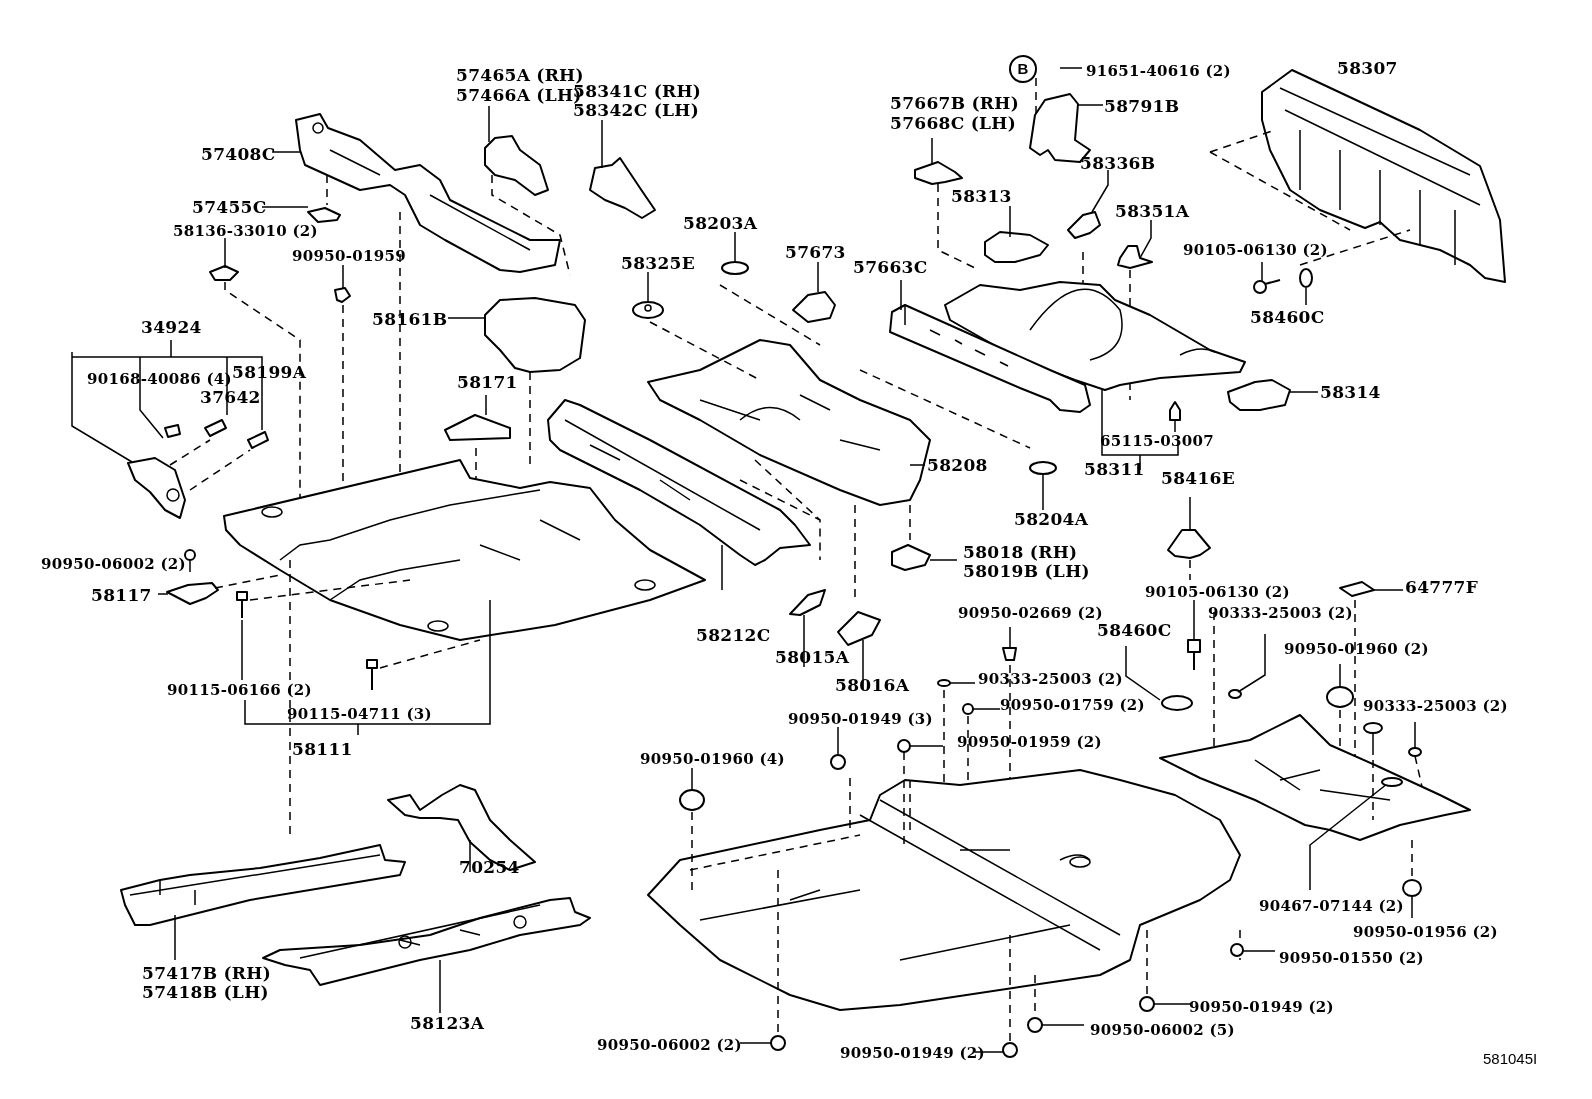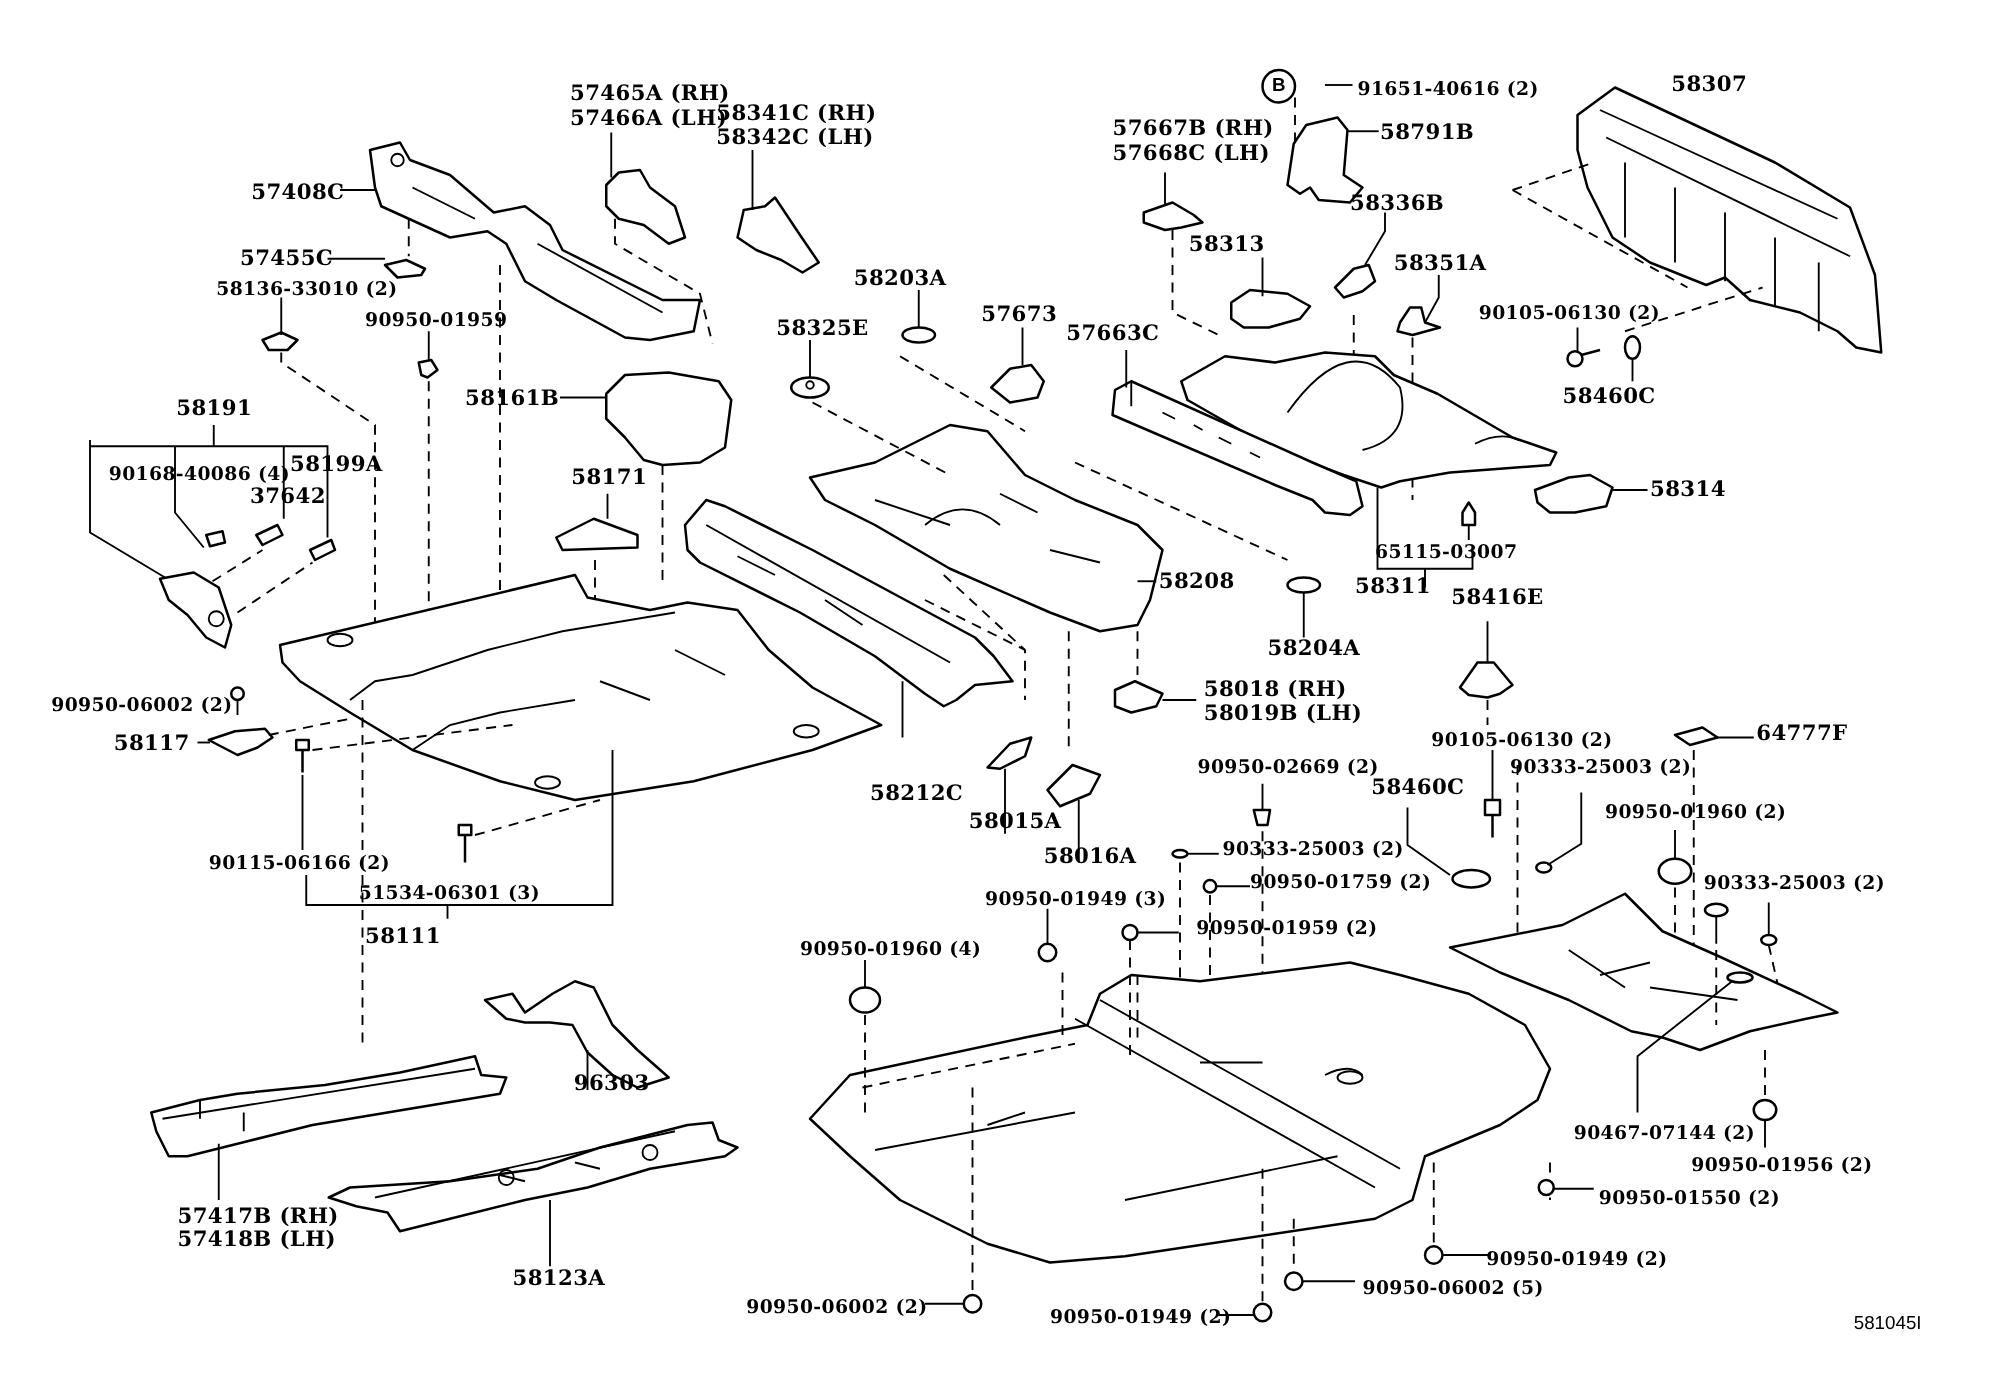--- a/index.html
+++ b/index.html
@@ -378,21 +378,21 @@
   <div class="lbl" style="left:201px;top:145px">57408C</div>
   <div class="lbl" style="left:192px;top:198px">57455C</div>
   <div class="lbl sm" style="left:173px;top:222px">58136-33010 (2)</div>
   <div class="lbl sm" style="left:292px;top:247px">90950-01959</div>
   <div class="lbl" style="left:683px;top:214px">58203A</div>
   <div class="lbl" style="left:785px;top:243px">57673</div>
   <div class="lbl" style="left:621px;top:254px">58325E</div>
   <div class="lbl" style="left:853px;top:258px">57663C</div>
   <div class="lbl" style="left:372px;top:310px">58161B</div>
 
-  <div class="lbl" style="left:141px;top:318px">58191</div>
+  <div class="lbl" style="left:141px;top:318px">34924</div>
   <div class="lbl sm" style="left:87px;top:370px">90168-40086 (4)</div>
   <div class="lbl" style="left:232px;top:363px">58199A</div>
   <div class="lbl" style="left:200px;top:388px">37642</div>
   <div class="lbl" style="left:457px;top:373px">58171</div>
 
   <div class="lbl" style="left:1320px;top:383px">58314</div>
   <div class="lbl sm" style="left:1100px;top:432px">65115-03007</div>
   <div class="lbl" style="left:1084px;top:460px">58311</div>
   <div class="lbl" style="left:927px;top:456px">58208</div>
   <div class="lbl" style="left:1014px;top:510px">58204A</div>
@@ -409,27 +409,27 @@
   <div class="lbl sm" style="left:958px;top:604px">90950-02669 (2)</div>
   <div class="lbl" style="left:1097px;top:621px">58460C</div>
   <div class="lbl sm" style="left:1284px;top:640px">90950-01960 (2)</div>
   <div class="lbl" style="left:775px;top:648px">58015A</div>
   <div class="lbl" style="left:835px;top:676px">58016A</div>
   <div class="lbl sm" style="left:978px;top:670px">90333-25003 (2)</div>
   <div class="lbl sm" style="left:1000px;top:696px">90950-01759 (2)</div>
   <div class="lbl sm" style="left:1363px;top:697px">90333-25003 (2)</div>
 
   <div class="lbl sm" style="left:167px;top:681px">90115-06166 (2)</div>
-  <div class="lbl sm" style="left:287px;top:705px">51534-06301 (3)</div>
+  <div class="lbl sm" style="left:287px;top:705px">90115-04711 (3)</div>
   <div class="lbl" style="left:292px;top:740px">58111</div>
   <div class="lbl sm" style="left:788px;top:710px">90950-01949 (3)</div>
   <div class="lbl sm" style="left:957px;top:733px">90950-01959 (2)</div>
   <div class="lbl sm" style="left:640px;top:750px">90950-01960 (4)</div>
 
-  <div class="lbl" style="left:459px;top:858px">96303</div>
+  <div class="lbl" style="left:459px;top:858px">70254</div>
   <div class="lbl stack" style="left:142px;top:964px">57417B (RH)</div>
   <div class="lbl stack" style="left:142px;top:983px">57418B (LH)</div>
   <div class="lbl" style="left:410px;top:1014px">58123A</div>
 
   <div class="lbl sm" style="left:1259px;top:897px">90467-07144 (2)</div>
   <div class="lbl sm" style="left:1353px;top:923px">90950-01956 (2)</div>
   <div class="lbl sm" style="left:1279px;top:949px">90950-01550 (2)</div>
   <div class="lbl sm" style="left:1189px;top:998px">90950-01949 (2)</div>
   <div class="lbl sm" style="left:1090px;top:1021px">90950-06002 (5)</div>
   <div class="lbl sm" style="left:597px;top:1036px">90950-06002 (2)</div>

